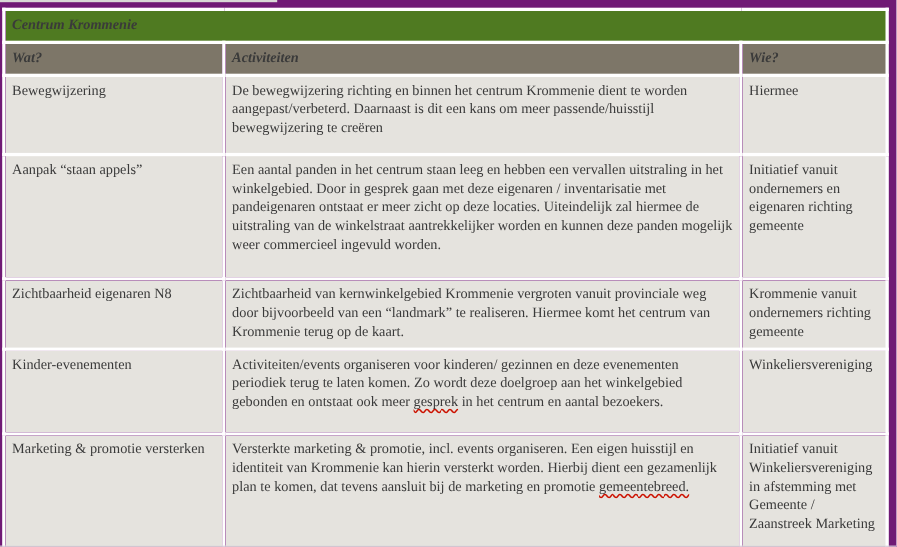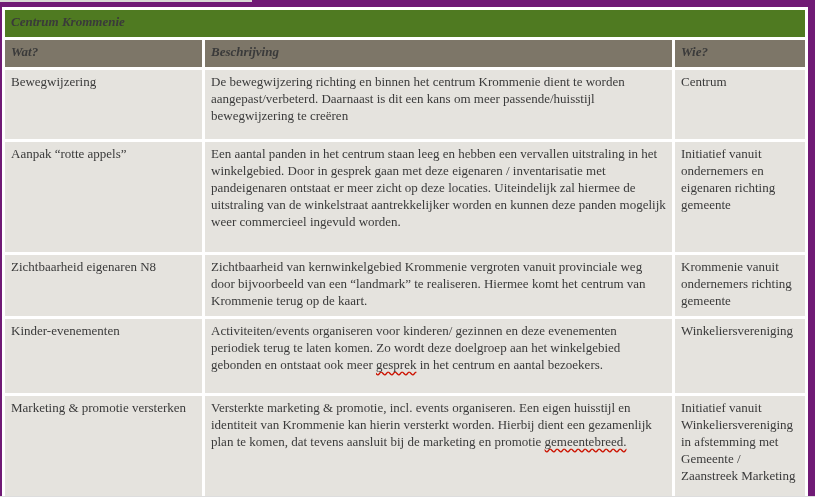--- a/index.html
+++ b/index.html
@@ -70,32 +70,32 @@
       <col style="width:200px">
       <col style="width:470px">
       <col style="width:133px">
     </colgroup>
     <tbody>
       <tr>
         <td class="title-cell" colspan="3">Centrum Krommenie</td>
       </tr>
       <tr>
         <td class="colhead-cell">Wat?</td>
-        <td class="colhead-cell">Beschrijving</td>
+        <td class="colhead-cell">Activiteiten</td>
         <td class="colhead-cell">Wie?</td>
       </tr>
 
       <tr>
         <td class="body-cell" style="height:62px">Bewegwijzering</td>
         <td class="body-cell"><span>De bewegwijzering richting en binnen het centrum Krommenie dient te worden aangepast/verbeterd. Daarnaast is dit een kans om meer passende/huisstijl bewegwijzering te creëren</span></td>
-        <td class="body-cell">Centrum</td>
+        <td class="body-cell">Hiermee</td>
       </tr>
 
       <tr>
-        <td class="body-cell" style="height:103px">Aanpak “rotte appels”</td>
+        <td class="body-cell" style="height:103px">Aanpak “staan appels”</td>
         <td class="body-cell"><span>Een aantal panden in het centrum staan leeg en hebben een vervallen uitstraling in het winkelgebied. Door in gesprek gaan met deze eigenaren / inventarisatie met pandeigenaren ontstaat er meer zicht op deze locaties. Uiteindelijk zal hiermee de uitstraling van de winkelstraat aantrekkelijker worden en kunnen deze panden mogelijk weer commercieel ingevuld worden.</span></td>
         <td class="body-cell">Initiatief vanuit ondernemers en eigenaren richting gemeente</td>
       </tr>
 
       <tr>
         <td class="body-cell" style="height:54px">Zichtbaarheid eigenaren N8</td>
         <td class="body-cell"><span>Zichtbaarheid van kernwinkelgebied Krommenie vergroten vanuit provinciale weg door bijvoorbeeld van een “landmark” te realiseren. Hiermee komt het centrum van Krommenie terug op de kaart.</span></td>
         <td class="body-cell">Krommenie vanuit ondernemers richting gemeente</td>
       </tr>
 

